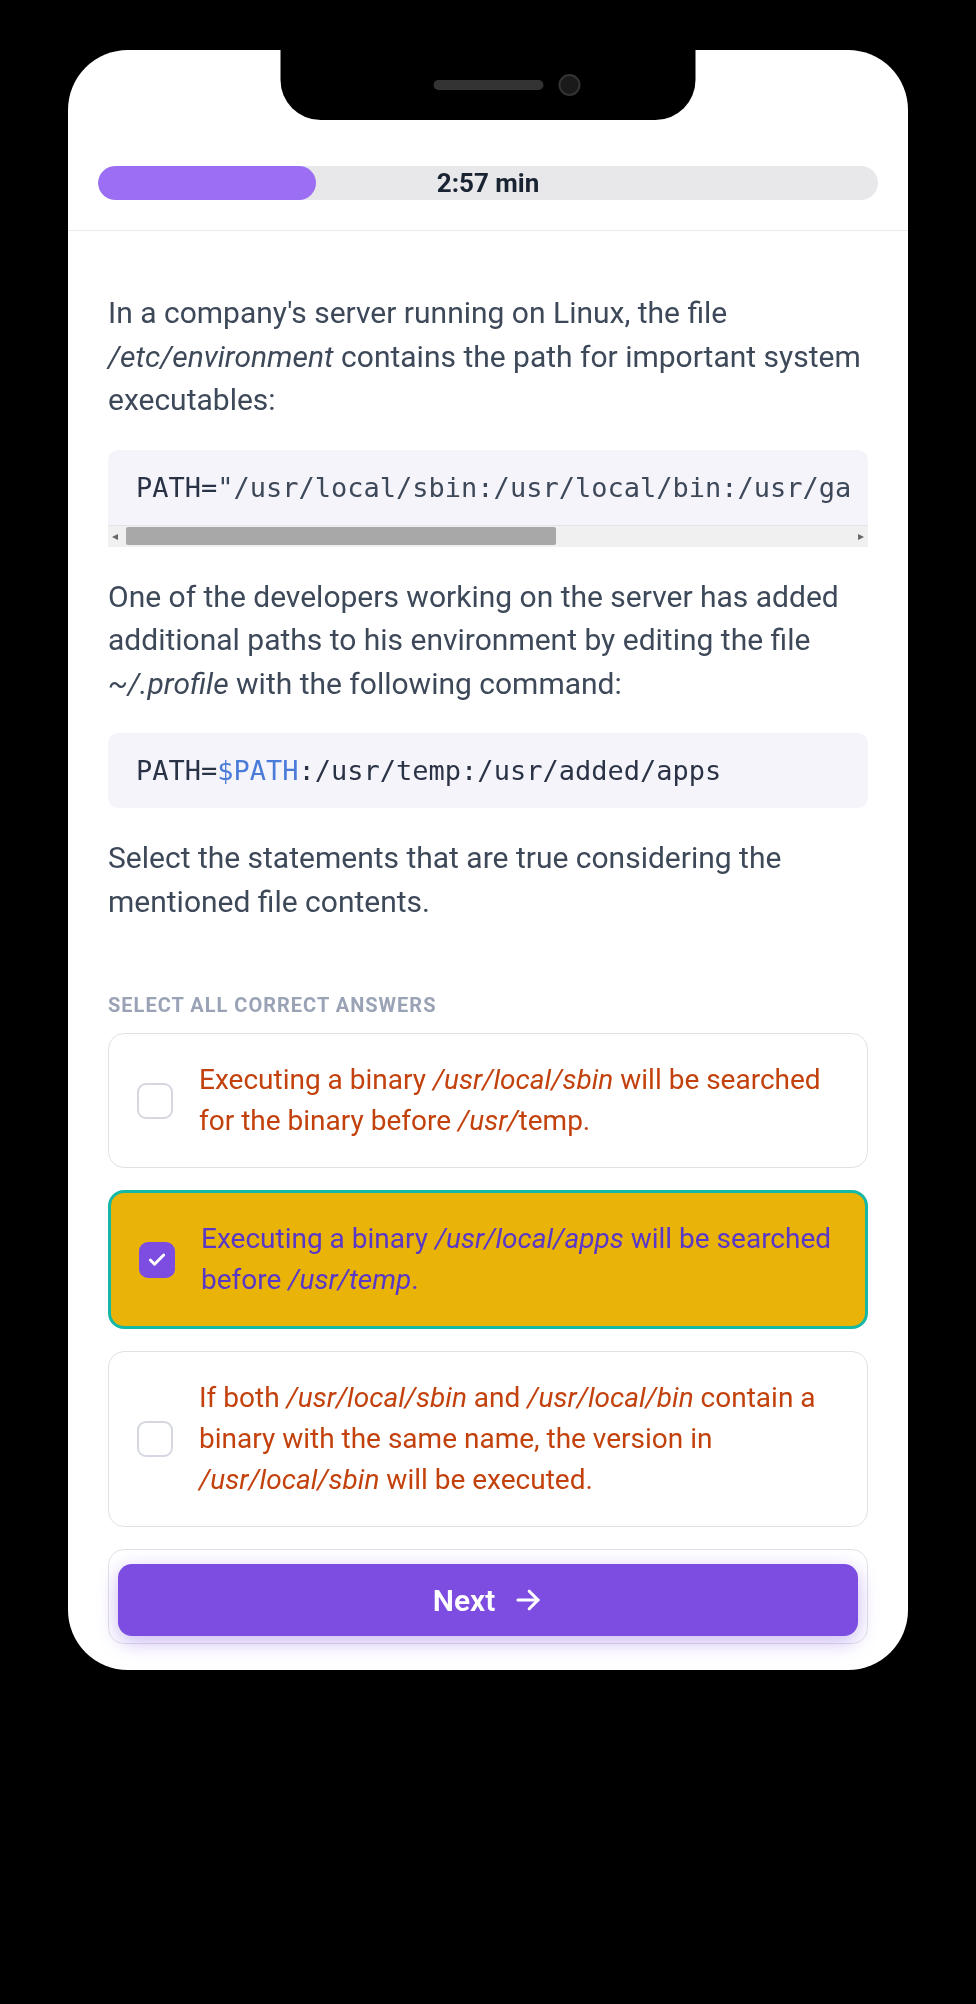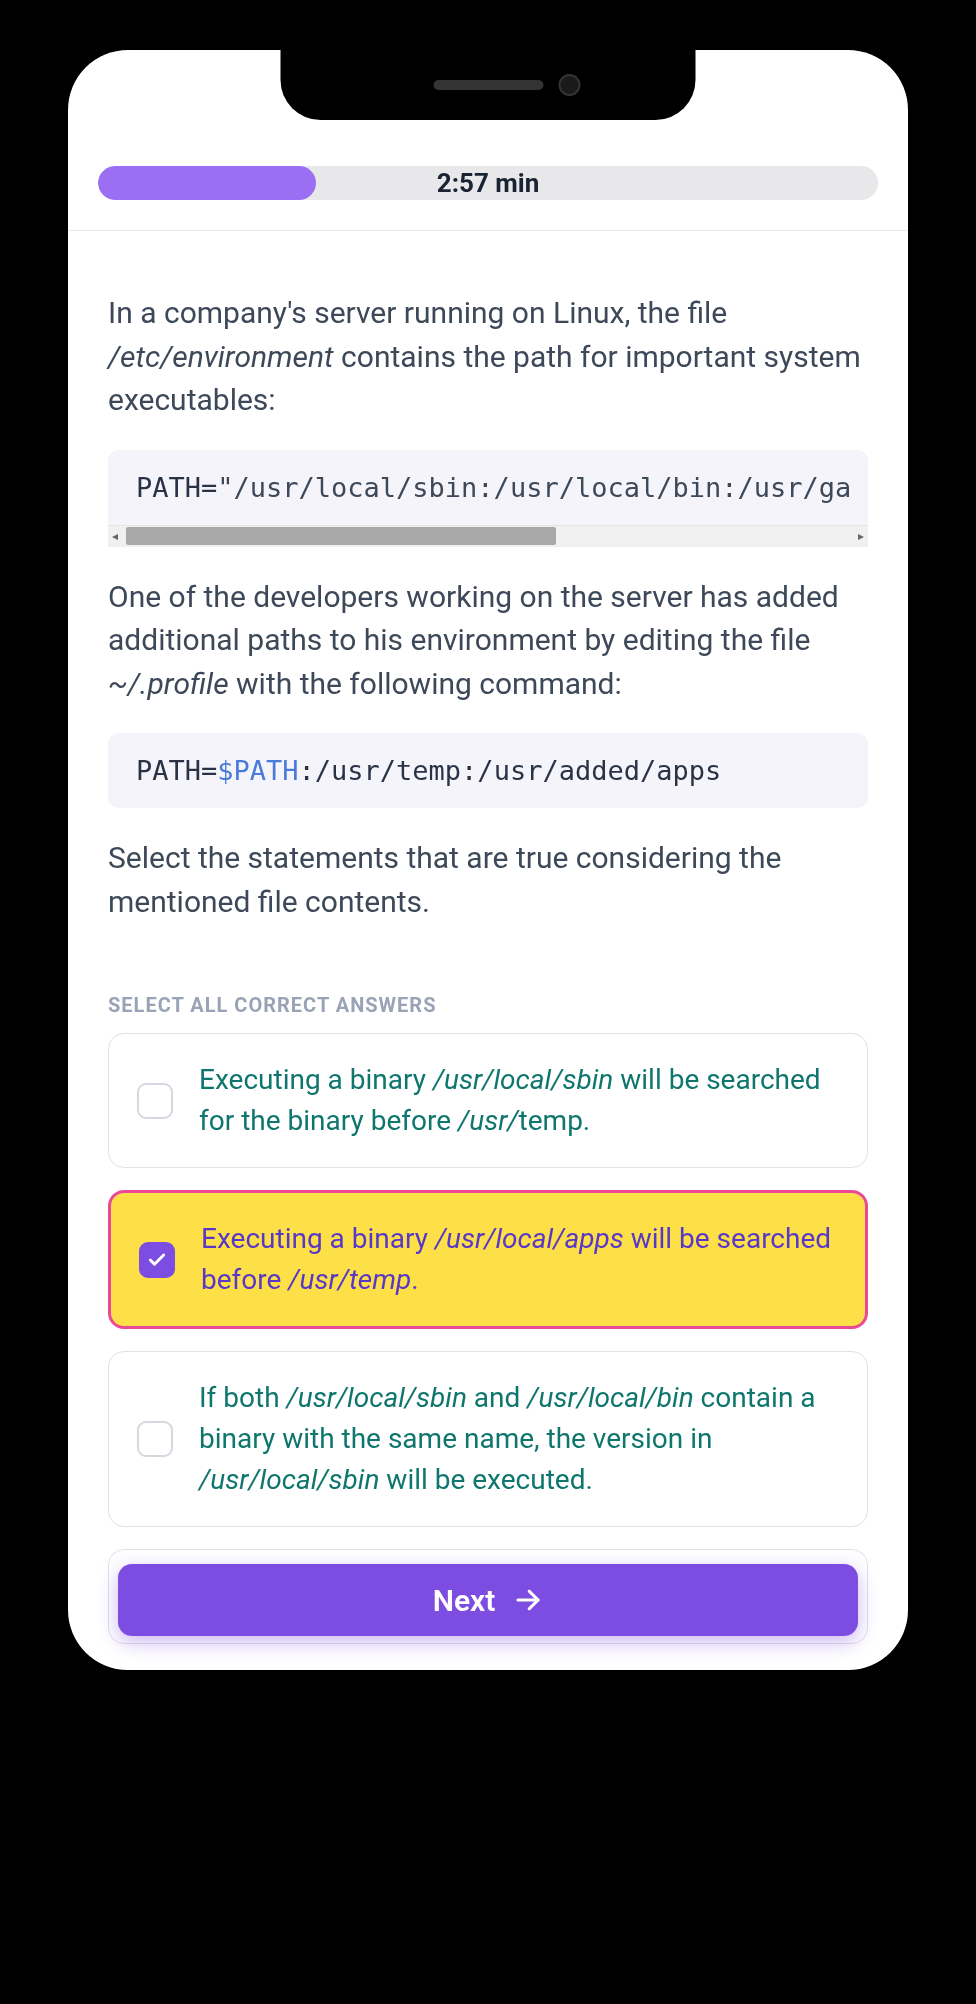--- a/index.html
+++ b/index.html
@@ -24,26 +24,26 @@
 .code-line .var{color:#4a7bd8}
 .scroll-track{height:22px;background:#f0f0f0;border-top:1px solid #e5e5e5;position:relative;display:flex;align-items:center}
 .scroll-thumb{position:absolute;left:18px;height:18px;background:#a8a8a8;border-radius:2px}
 .scroll-arrow{position:absolute;font-size:12px;color:#666}
 .scroll-arrow.left{left:4px}
 .scroll-arrow.right{right:4px}
 .code2 .code-line{font-size:27px}
 .instruct{text-transform:uppercase;letter-spacing:1px;font-weight:700;color:#9aa3b5;font-size:20px;margin:70px 0 16px}
 .options{display:flex;flex-direction:column;gap:22px;padding-bottom:140px}
 .option{border:1.5px solid #e0e2e8;border-radius:16px;padding:26px 28px;display:flex;align-items:center;gap:26px}
-.option.selected{border:3px solid #ec4899;background:#fde047}
+.option.selected{border:3px solid #14b8a6;background:#eab308}
 .check{width:36px;height:36px;min-width:36px;border:2px solid #d5d8e0;border-radius:9px;display:flex;align-items:center;justify-content:center;background:#fff}
 .option.selected .check{background:#7c4de0;border-color:#7c4de0}
 .check svg{display:none}
 .option.selected .check svg{display:block}
-.option-text{font-size:28px;line-height:1.45;color:#0f766e}
+.option-text{font-size:28px;line-height:1.45;color:#c2410c}
 .option.selected .option-text{color:#5938c7}
 .next-btn{position:absolute;bottom:34px;left:50px;right:50px;height:72px;background:#7c4de0;border-radius:14px;display:flex;align-items:center;justify-content:center;gap:18px;box-shadow:0 6px 20px rgba(124,77,224,.4)}
 .next-btn span{color:#fff;font-weight:600;font-size:30px}
 .next-btn svg{stroke:#fff}
 </style>
 </head>
 <body>
 
 <div class="phone">
   <div class="screen">

